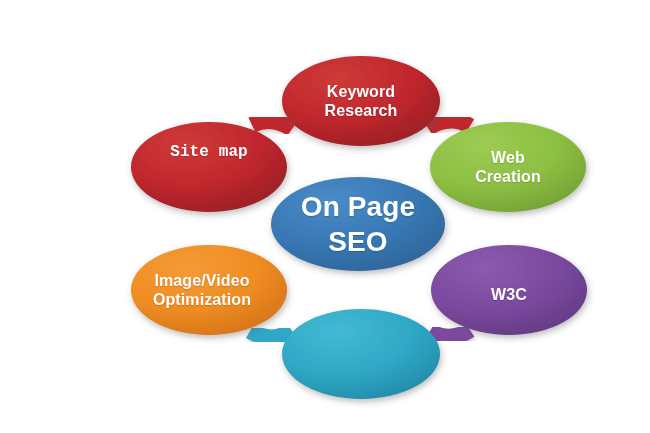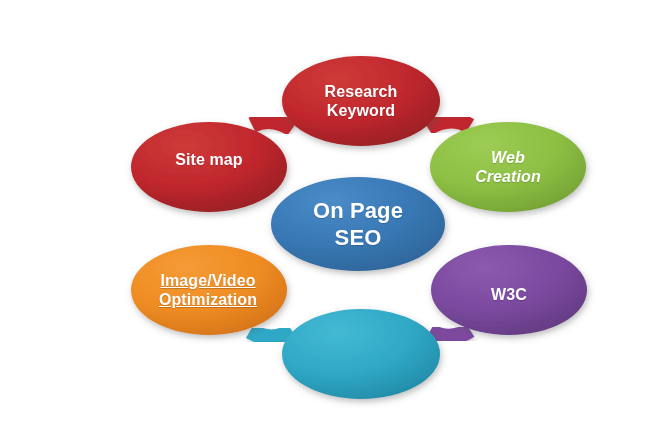--- a/index.html
+++ b/index.html
@@ -33,21 +33,21 @@
     text-align: center;
     color: #ffffff;
     font-weight: bold;
     line-height: 1.2;
     letter-spacing: 0.1px;
     pointer-events: none;
     text-shadow: 0 1px 1px rgba(0,0,0,0.18);
   }
   .node-label span { display: block; white-space: nowrap; }
   .satellite-label { font-size: 16px; }
-  .center-label { font-size: 22px; line-height: 1.25; }
+  .center-label { font-size: 28px; line-height: 1.25; }
 </style>
 </head>
 <body>
 
 <div id="canvas">
 
   <svg id="diagram-svg" viewBox="0 0 650 433">
     <defs>
       <radialGradient id="g-center" cx="35%" cy="25%" r="85%">
         <stop offset="0%" stop-color="#4a8bc8"></stop>
@@ -106,40 +106,40 @@
     <ellipse cx="508" cy="167" rx="78" ry="45" fill="url(#g-green)" filter="url(#softshadow)"></ellipse>
     <ellipse cx="509" cy="290" rx="78" ry="45" fill="url(#g-purple)" filter="url(#softshadow)"></ellipse>
     <ellipse cx="361" cy="354" rx="79" ry="45" fill="url(#g-teal)" filter="url(#softshadow)"></ellipse>
     <ellipse cx="209" cy="290" rx="78" ry="45" fill="url(#g-orange)" filter="url(#softshadow)"></ellipse>
     <ellipse cx="209" cy="167" rx="78" ry="45" fill="url(#g-red)" filter="url(#softshadow)"></ellipse>
 
     <ellipse cx="358" cy="224" rx="87" ry="47" fill="url(#g-center)" filter="url(#softshadow)"></ellipse>
   </svg>
 
   <div class="node-label satellite-label" style="left:282px; top:56px; width:158px; height:90px;">
+    <span>Keyword</span>
     <span>Research</span>
-    <span>Keyword</span>
   </div>
 
-  <div class="node-label satellite-label" style="left:430px; top:122px; width:156px; height:90px;font-style:italic;">
+  <div class="node-label satellite-label" style="left:430px; top:122px; width:156px; height:90px;">
     <span>Web</span>
     <span>Creation</span>
   </div>
 
   <div class="node-label satellite-label" style="left:431px; top:250px; width:156px; height:90px;">
     <span>W3C</span>
   </div>
 
 
-  <div class="node-label satellite-label" style="left:130px; top:245px; width:156px; height:90px;text-decoration:underline;">
+  <div class="node-label satellite-label" style="left:124px; top:245px; width:156px; height:90px;">
     <span>Image/Video</span>
     <span>Optimization</span>
   </div>
 
-  <div class="node-label satellite-label" style="left:131px; top:115px; width:156px; height:90px;">
+  <div class="node-label satellite-label" style="left:131px; top:108px; width:156px; height:90px;font-family:Liberation Mono, monospace;">
     <span>Site map</span>
   </div>
 
   <div class="node-label center-label" style="left:271px; top:177px; width:174px; height:94px;">
     <span>On Page</span>
     <span>SEO</span>
   </div>
 
 </div>
 

